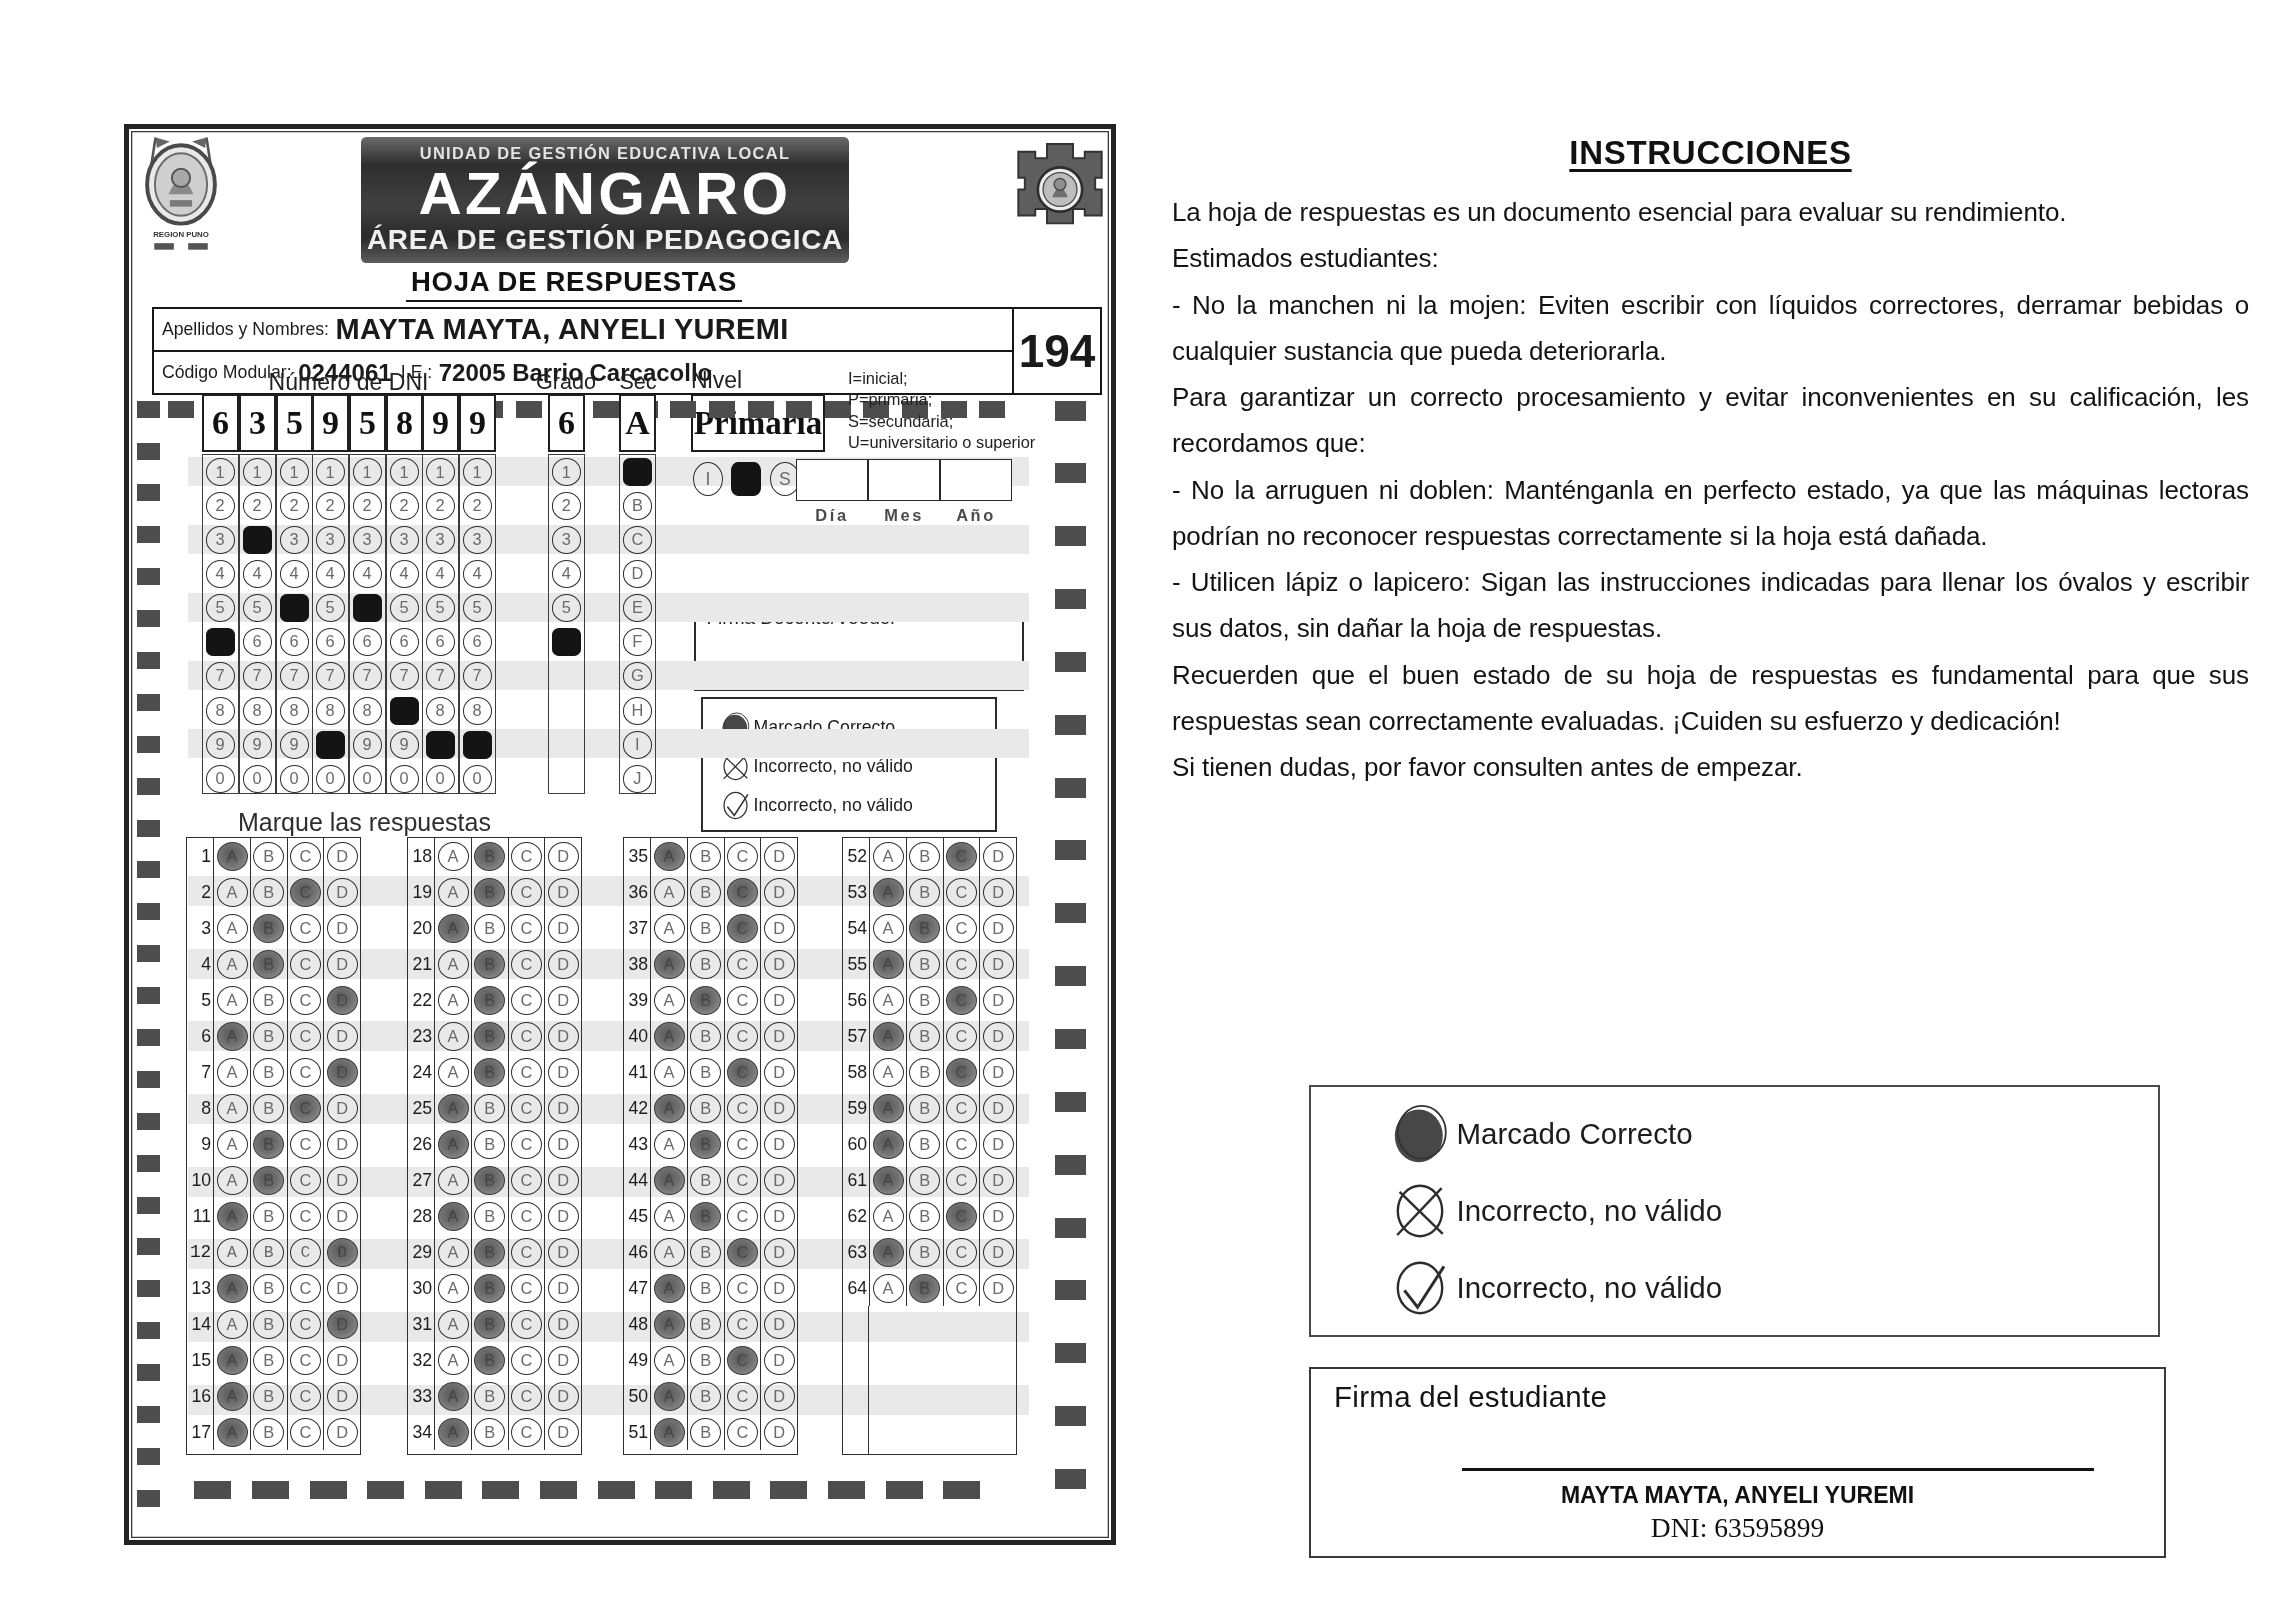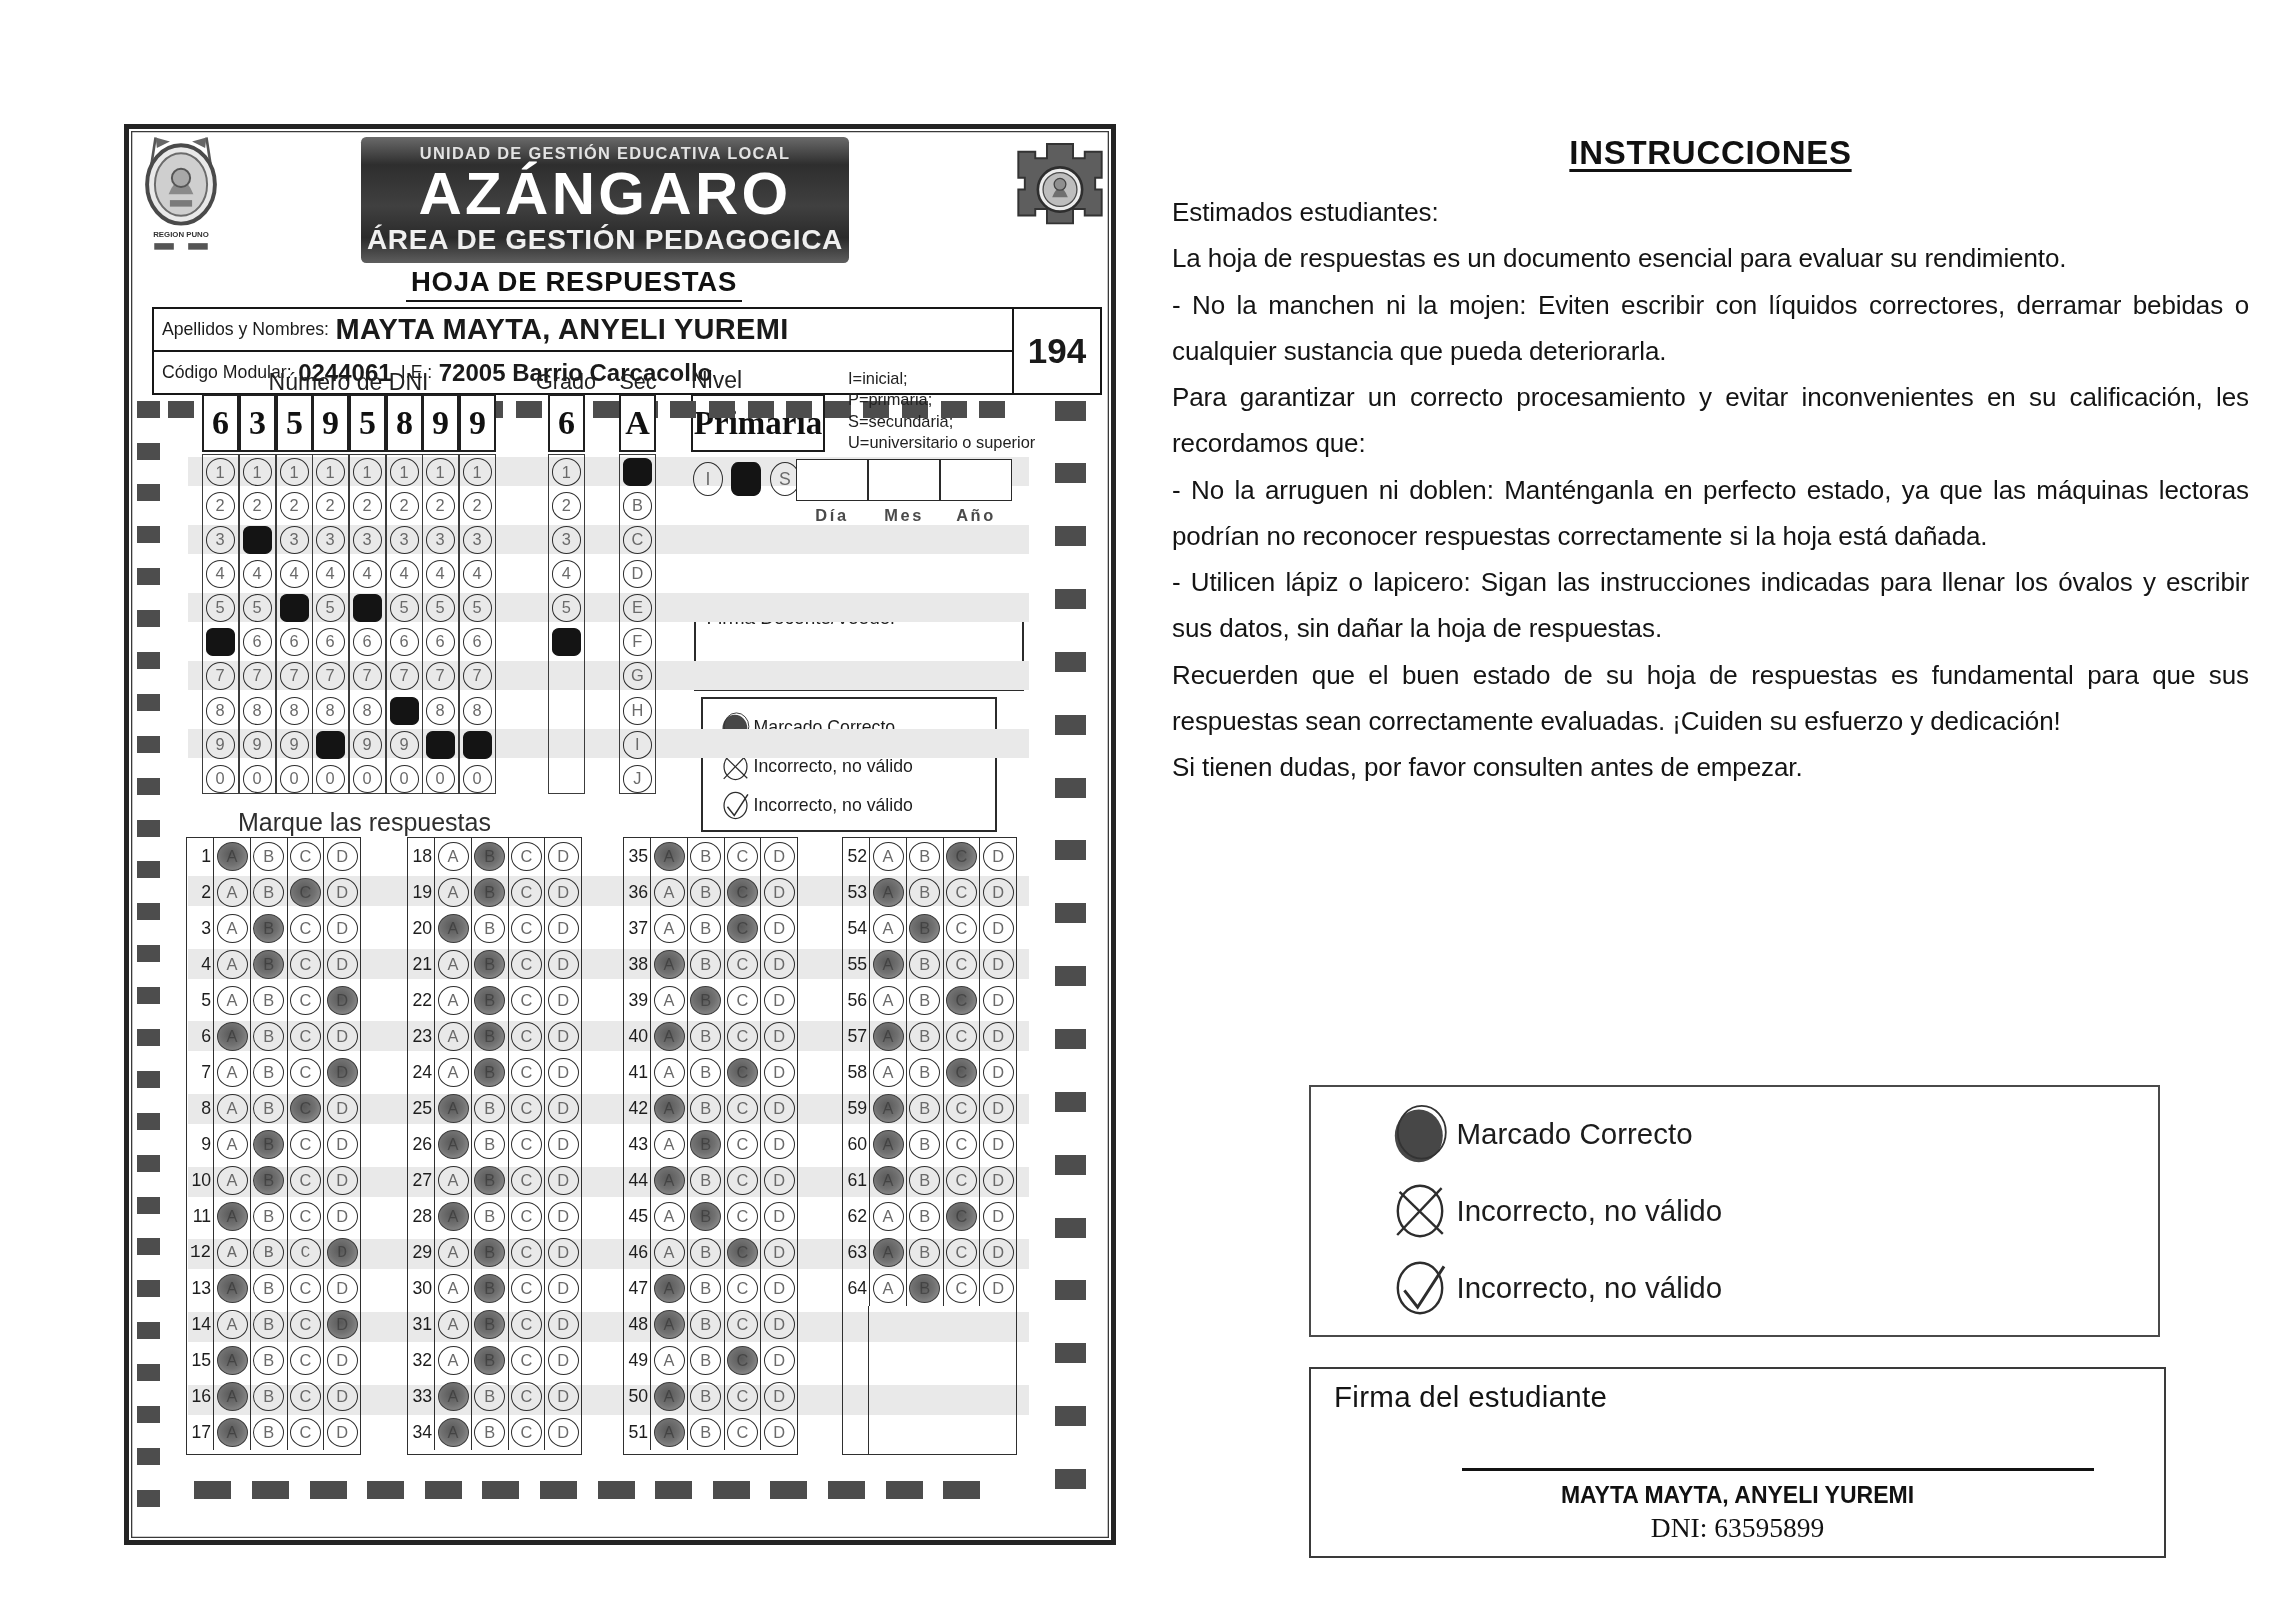--- a/index.html
+++ b/index.html
@@ -24,21 +24,21 @@
               font-size:27.5px;font-weight:800;letter-spacing:0.7px;color:#111}
   #hoja-title span{border-bottom:2.6px solid #161616;padding:0 5.2px 2.6px}
 
   
   #namebox{position:absolute;left:23px;top:178px;width:950px;height:88px;border:2.6px solid #161616;
            display:flex;box-sizing:border-box;background:#fff}
   #namebox .nb-left{flex:1;display:flex;flex-direction:column}
   #namebox .nb-row{flex:1;display:flex;align-items:center;padding-left:7.9px}
   #namebox .nb-row+.nb-row{border-top:2px solid #161616}
   #namebox .nb-cell194{width:86px;border-left:2px solid #161616;display:flex;align-items:center;justify-content:center;
-           font-size:35px;font-weight:800}
+           font-size:46px;font-weight:800}
   .flabel{font-size:17.7px;color:#1c1c1c;margin-right:6.5px;white-space:nowrap}
   .fvalue-big{font-size:29px;font-weight:800;letter-spacing:0.3px;white-space:nowrap}
   .fvalue{font-size:24px;font-weight:800;white-space:nowrap}
 
   
   .collabel{position:absolute;font-size:21.6px;color:#222;white-space:nowrap}
   .digitbox{position:absolute;box-sizing:border-box;border:2px solid #1f1f1f;background:#fff;
             display:flex;align-items:center;justify-content:center;
             font-family:"Liberation Serif",serif;font-weight:700;font-size:34px;color:#111}
   .gridcol{position:absolute;box-sizing:border-box;border:1.3px solid #3c3c3c}
@@ -1383,22 +1383,22 @@
             <div class="bubble" style="width: 31px; height: 29px;">D</div>
           </div>
         </div>
         <div class="ansfiller"></div>
       </div>
     </div>
 
   <div id="instr">
     <h1>INSTRUCCIONES</h1>
     <div id="instr-body">
+        <p>La hoja de respuestas es un documento esencial para evaluar su rendimiento.</p>
         <p>Estimados estudiantes:</p>
-        <p>La hoja de respuestas es un documento esencial para evaluar su rendimiento.</p>
         <p>- No la manchen ni la mojen: Eviten escribir con líquidos correctores, derramar bebidas o cualquier sustancia que pueda deteriorarla.</p>
         <p>Para garantizar un correcto procesamiento y evitar inconvenientes en su calificación, les recordamos que:</p>
         <p>- No la arruguen ni doblen: Manténganla en perfecto estado, ya que las máquinas lectoras podrían no reconocer respuestas correctamente si la hoja está dañada.</p>
         <p>- Utilicen lápiz o lapicero: Sigan las instrucciones indicadas para llenar los óvalos y escribir sus datos, sin dañar la hoja de respuestas.</p>
         <p>Recuerden que el buen estado de su hoja de respuestas es fundamental para que sus respuestas sean correctamente evaluadas. ¡Cuiden su esfuerzo y dedicación!</p>
         <p>Si tienen dudas, por favor consulten antes de empezar.</p>
       </div>
   </div>
 
   <div id="biglegend">

